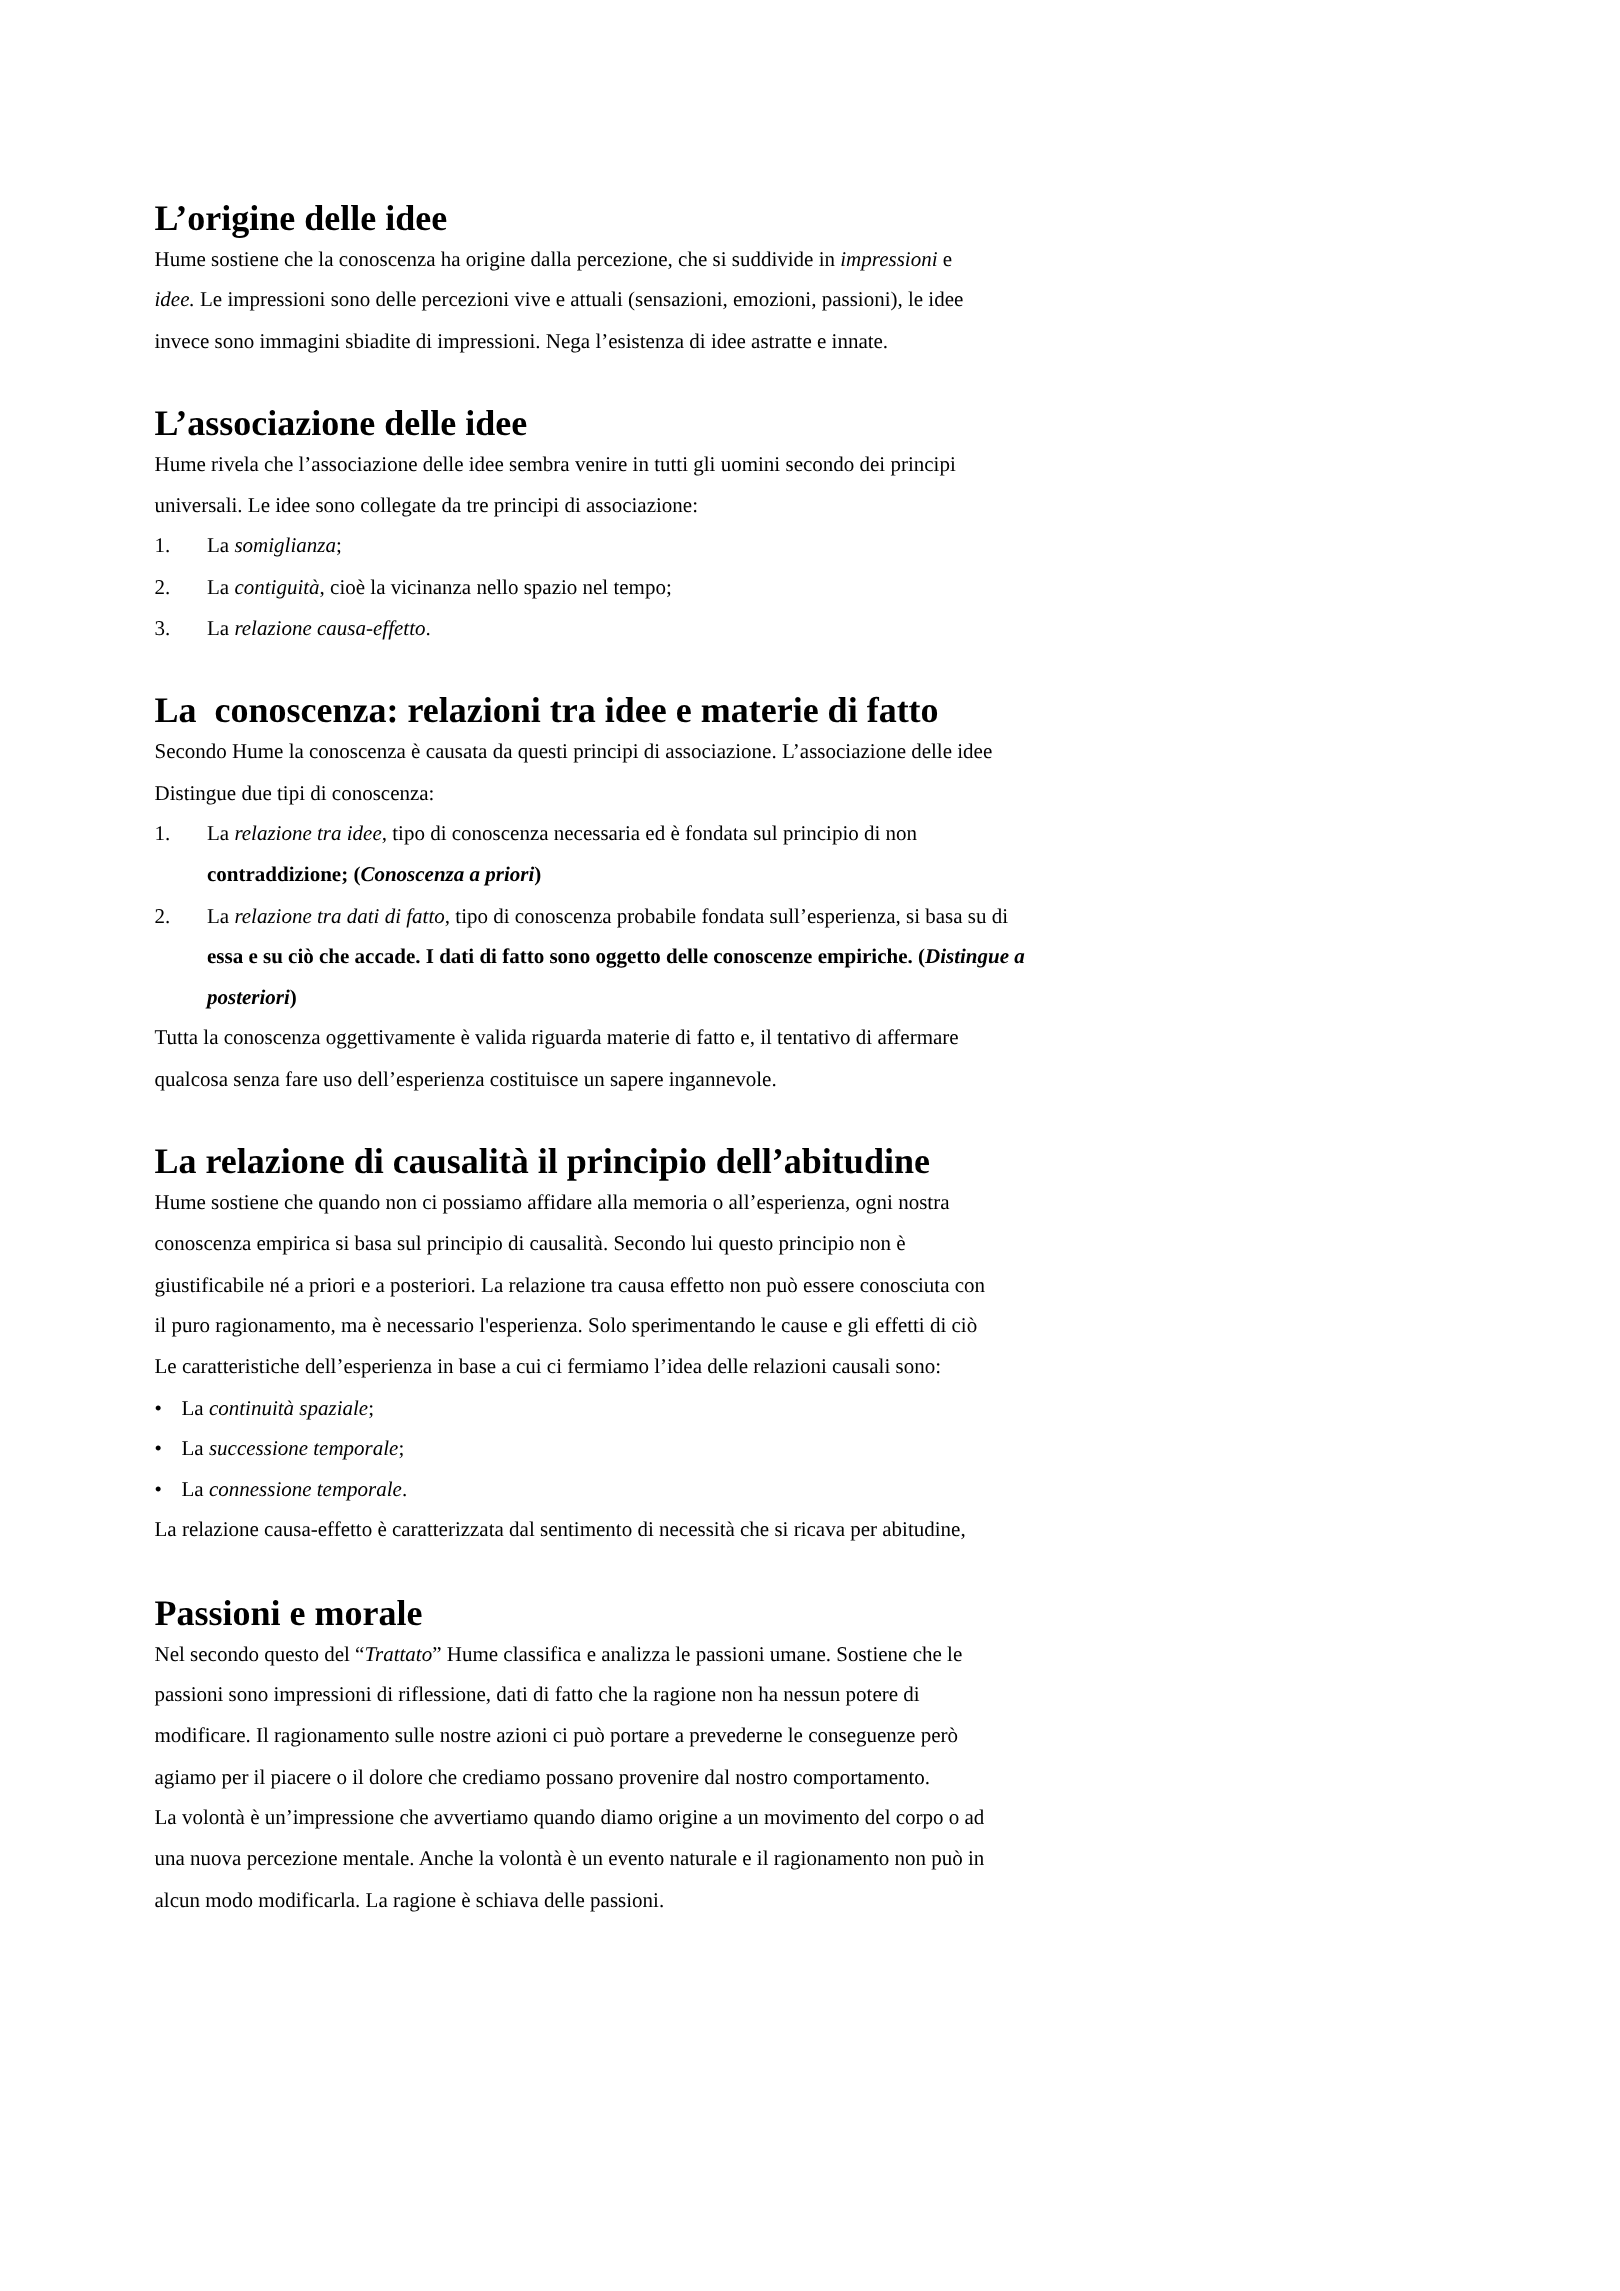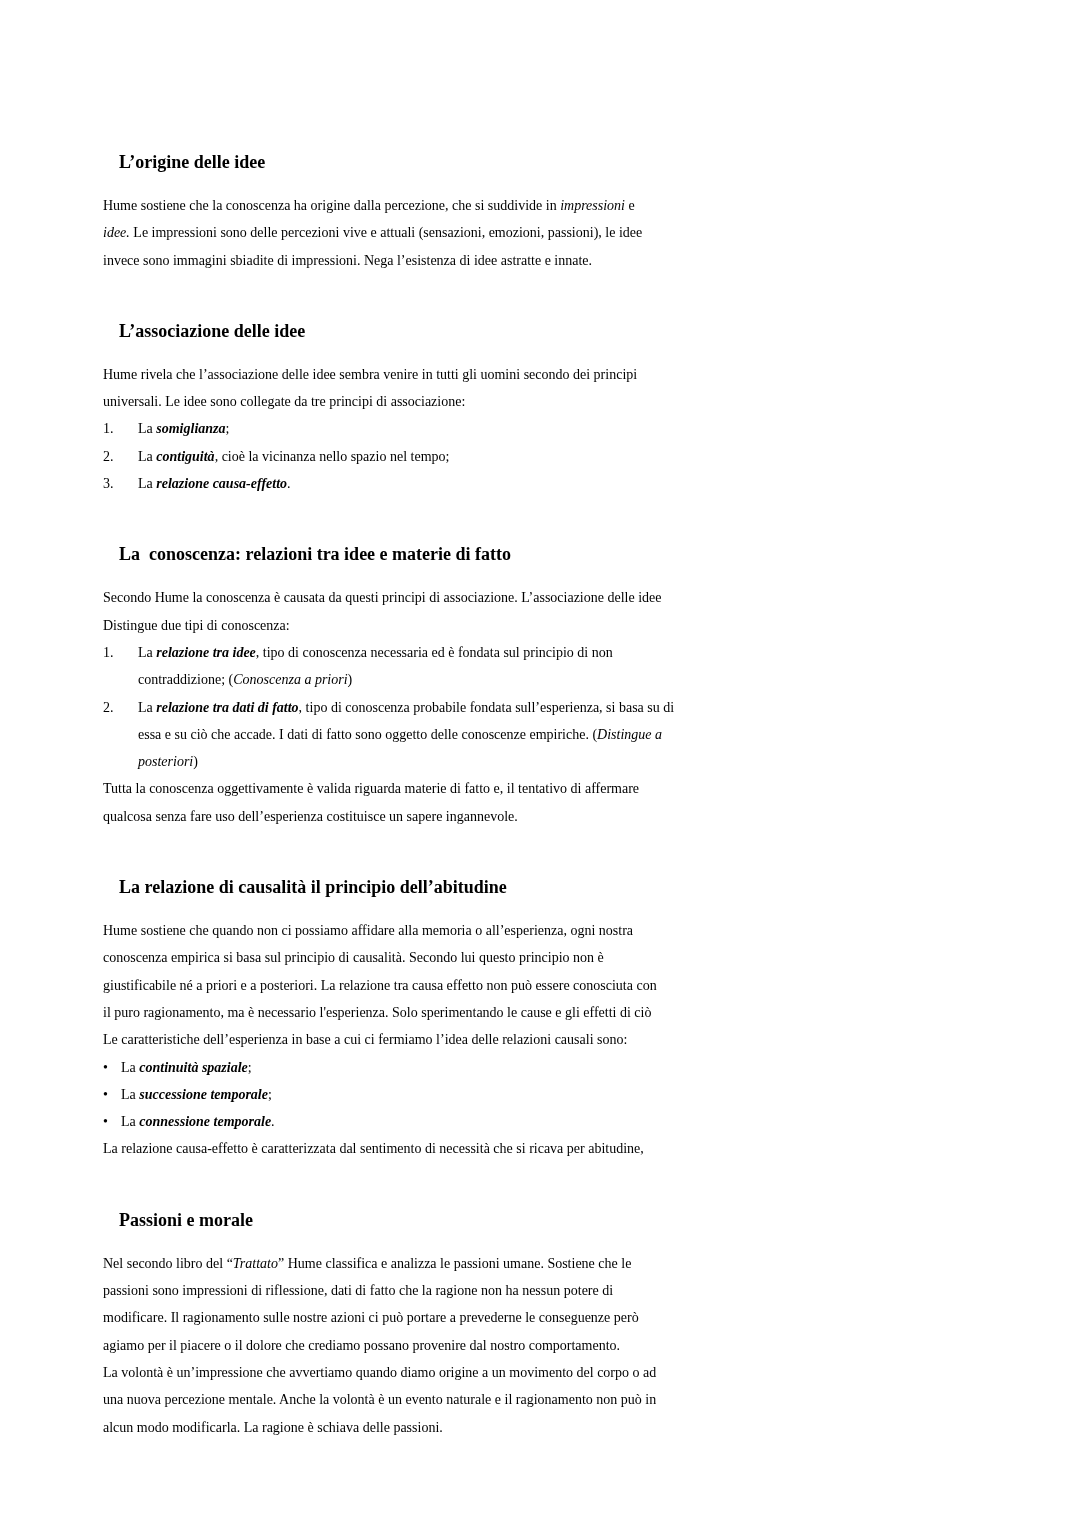--- a/index.html
+++ b/index.html
@@ -19,23 +19,23 @@
       position: absolute;
       left: 103px;
       top: 132px;
       width: 880px;
     }
     .section {
       margin: 0;
     }
     .heading {
       font-weight: bold;
-      font-size: 18px;
+      font-size: 24px;
       line-height: 28px;
-      margin: 16px;
+      margin: 0;
       white-space: nowrap;
     }
     .line {
       font-size: 14px;
       line-height: 27.3px;
       white-space: nowrap;
       margin: 0;
     }
     .gap {
       height: 27px;
@@ -44,31 +44,32 @@
       position: relative;
       padding-left: 35px;
     }
     .list-item .marker {
       position: absolute;
       left: 0;
       top: 0;
     }
     .list-item.cont {
       padding-left: 35px;
+      font-weight: bold;
     }
     .bullet-item {
       position: relative;
       padding-left: 18px;
     }
     .bullet-item .marker {
       position: absolute;
       left: 0;
       top: 0;
     }
-    .bi { font-weight: bold; font-style: italic; }
+    .bi { font-weight: normal; font-style: italic; }
     .it { font-style: italic; }
   </style>
 </head>
 <body>
 
 <div class="page">
 
   <div class="section">
     <h2 class="heading">L’origine delle idee</h2>
     <p class="line"><span>Hume sostiene che la conoscenza ha origine dalla percezione,  che si suddivide in </span><span class="it">impressioni</span><span> e</span></p>
@@ -120,21 +121,21 @@
       <p class="line bullet-item"><span class="marker">•</span><span>La </span><span class="bi">successione temporale</span><span>;</span></p>
       <p class="line bullet-item"><span class="marker">•</span><span>La </span><span class="bi">connessione temporale</span><span>.</span></p>
     </div>
     <p class="line">La relazione causa-effetto è caratterizzata dal sentimento di necessità che si ricava per abitudine,</p>
   </div>
 
   <div class="gap"></div>
 
   <div class="section">
     <h2 class="heading">Passioni e morale</h2>
-    <p class="line"><span>Nel secondo libro del “</span><span class="it">Trattato</span><span>” Hume classifica e analizza le passioni umane. Sostiene che le</span></p>
+    <p class="line"><span>Nel secondo questo del “</span><span class="it">Trattato</span><span>” Hume classifica e analizza le passioni umane. Sostiene che le</span></p>
     <p class="line">passioni sono impressioni di riflessione, dati di fatto che la ragione non ha nessun potere di</p>
     <p class="line">modificare. Il ragionamento sulle nostre azioni ci può portare a prevederne le conseguenze però</p>
     <p class="line">agiamo per il piacere o il dolore che crediamo possano provenire dal nostro comportamento.</p>
     <p class="line">La volontà è un’impressione che avvertiamo quando diamo origine a un movimento del corpo o ad</p>
     <p class="line">una nuova percezione mentale. Anche la volontà è un evento naturale e il ragionamento non può in</p>
     <p class="line">alcun modo modificarla. La ragione è schiava delle passioni.</p>
   </div>
 
 </div>
 

